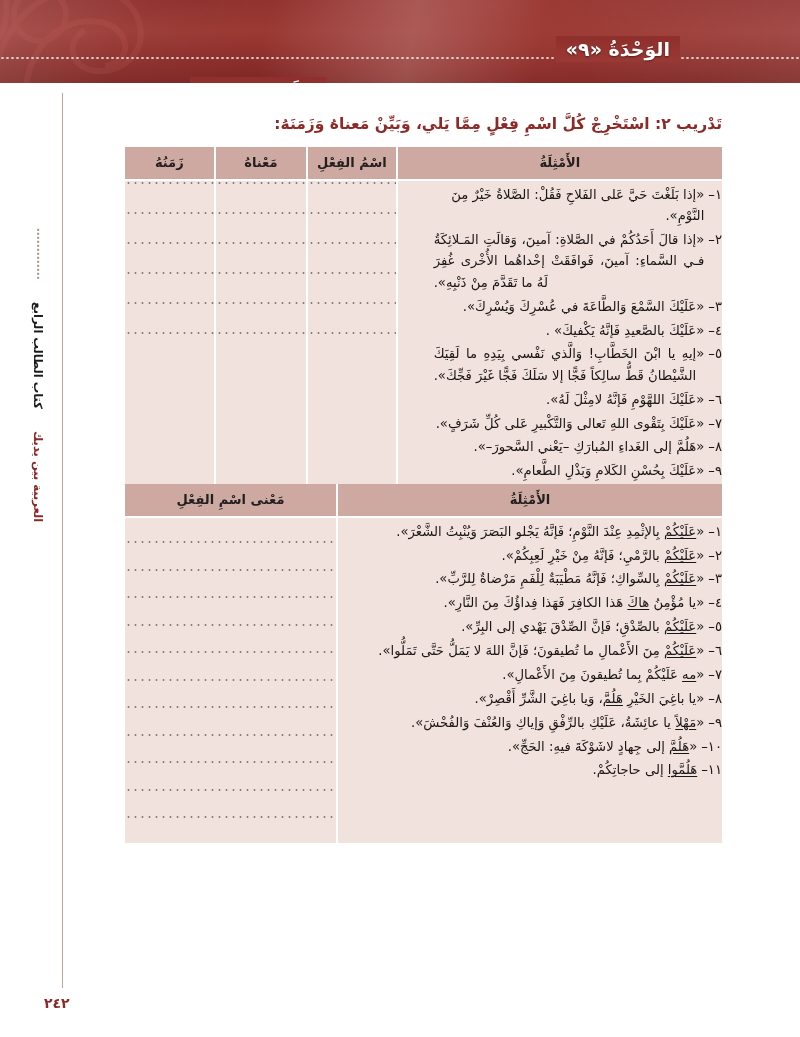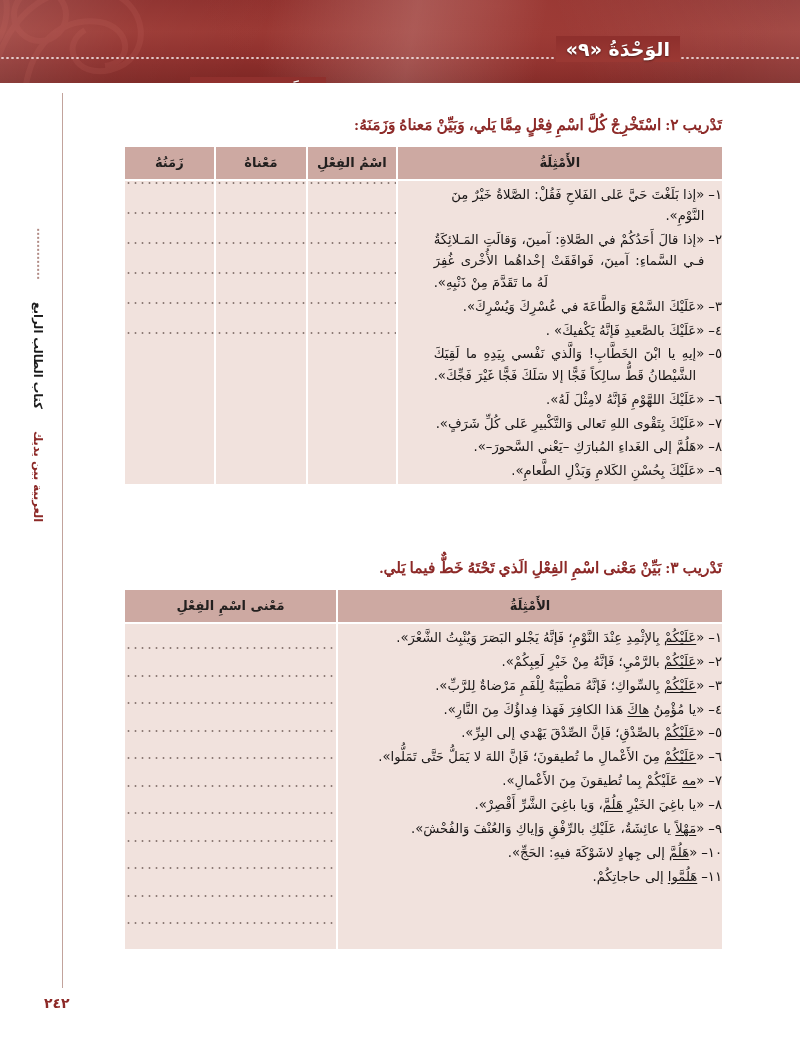--- a/index.html
+++ b/index.html
@@ -124,21 +124,20 @@
   }
 
   .exercise-heading {
     color: #8d2a28;
     font-size: 15.5px;
     font-weight: bold;
     text-align: right;
     line-height: 1.5;
     margin-bottom: 11px;
     direction: rtl;
-    font-family: Liberation Serif, serif;
   }
   .exercise-heading-2 { margin-top: 72px; }
 
   table.ex-table {
     width: 100%;
     border-collapse: collapse;
     table-layout: fixed;
     direction: rtl;
     background: #f0e0db;
   }
@@ -323,21 +322,20 @@
             <div class="blank-line"></div>
             <div class="blank-line"></div>
             <div class="blank-line"></div>
             <div class="blank-line"></div>
             <div class="blank-line"></div>
           </td>
         </tr>
       </tbody>
     </table>
 
-    <div class="exercise-heading exercise-heading-2">تَدْريب ٣: بَيِّنْ مَعْنى اسْمِ الفِعْلِ الَذي تَحْتَهُ خَطٌّ فيما يَلي.</div>
 
     <table class="ex-table">
       <thead>
         <tr>
           <th class="t2-col-examples">الأَمْثِلَةُ</th>
           <th class="t2-col-meaning">مَعْنى اسْمِ الفِعْلِ</th>
         </tr>
       </thead>
       <tbody>
         <tr>

